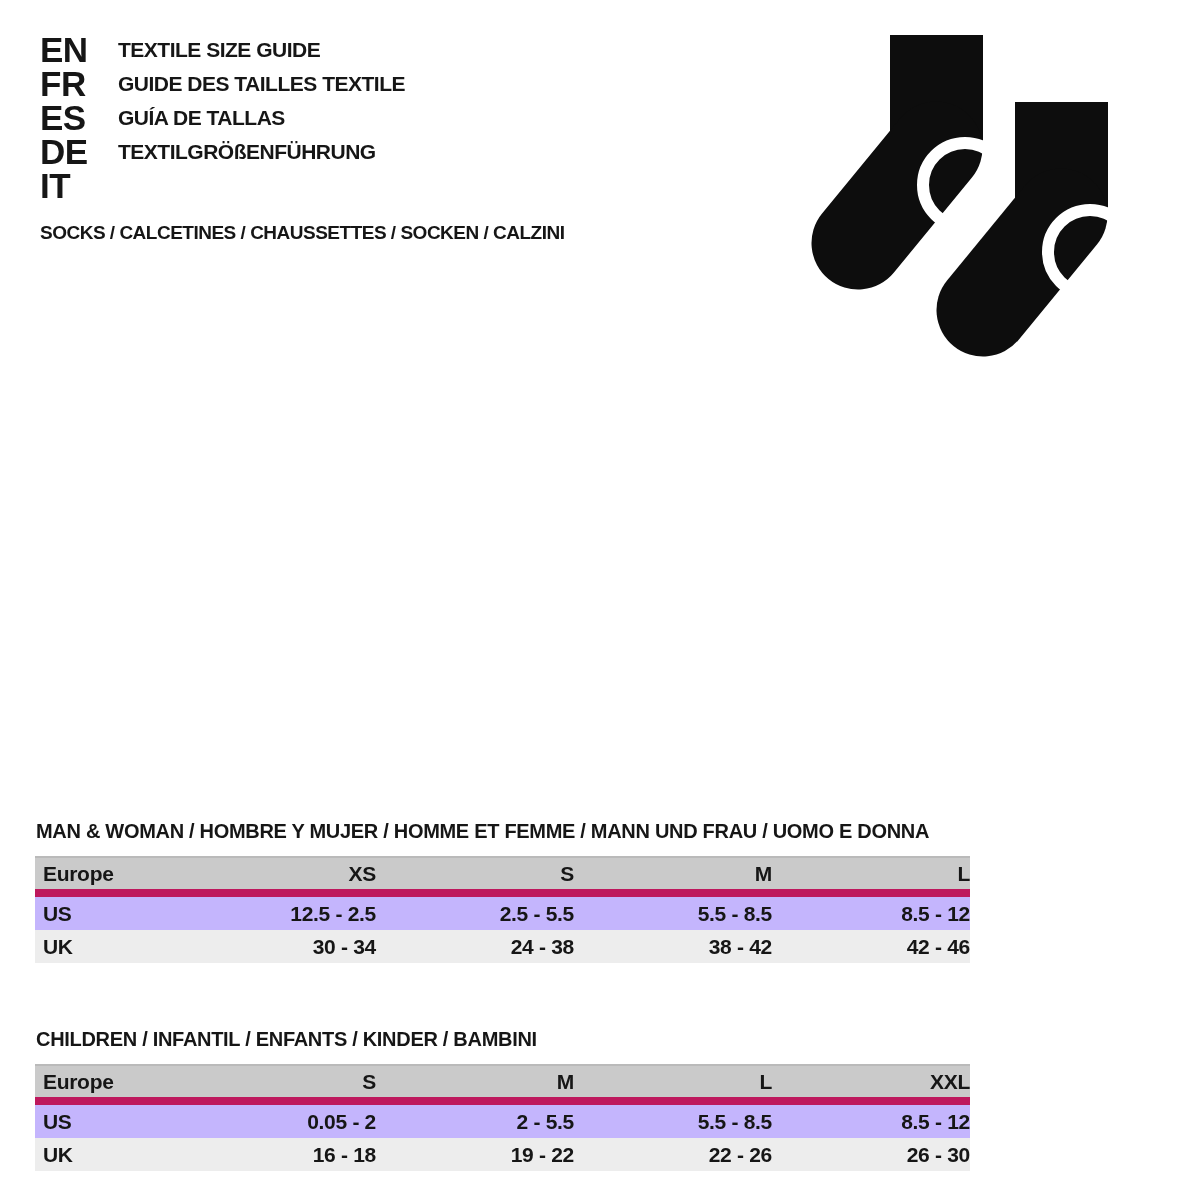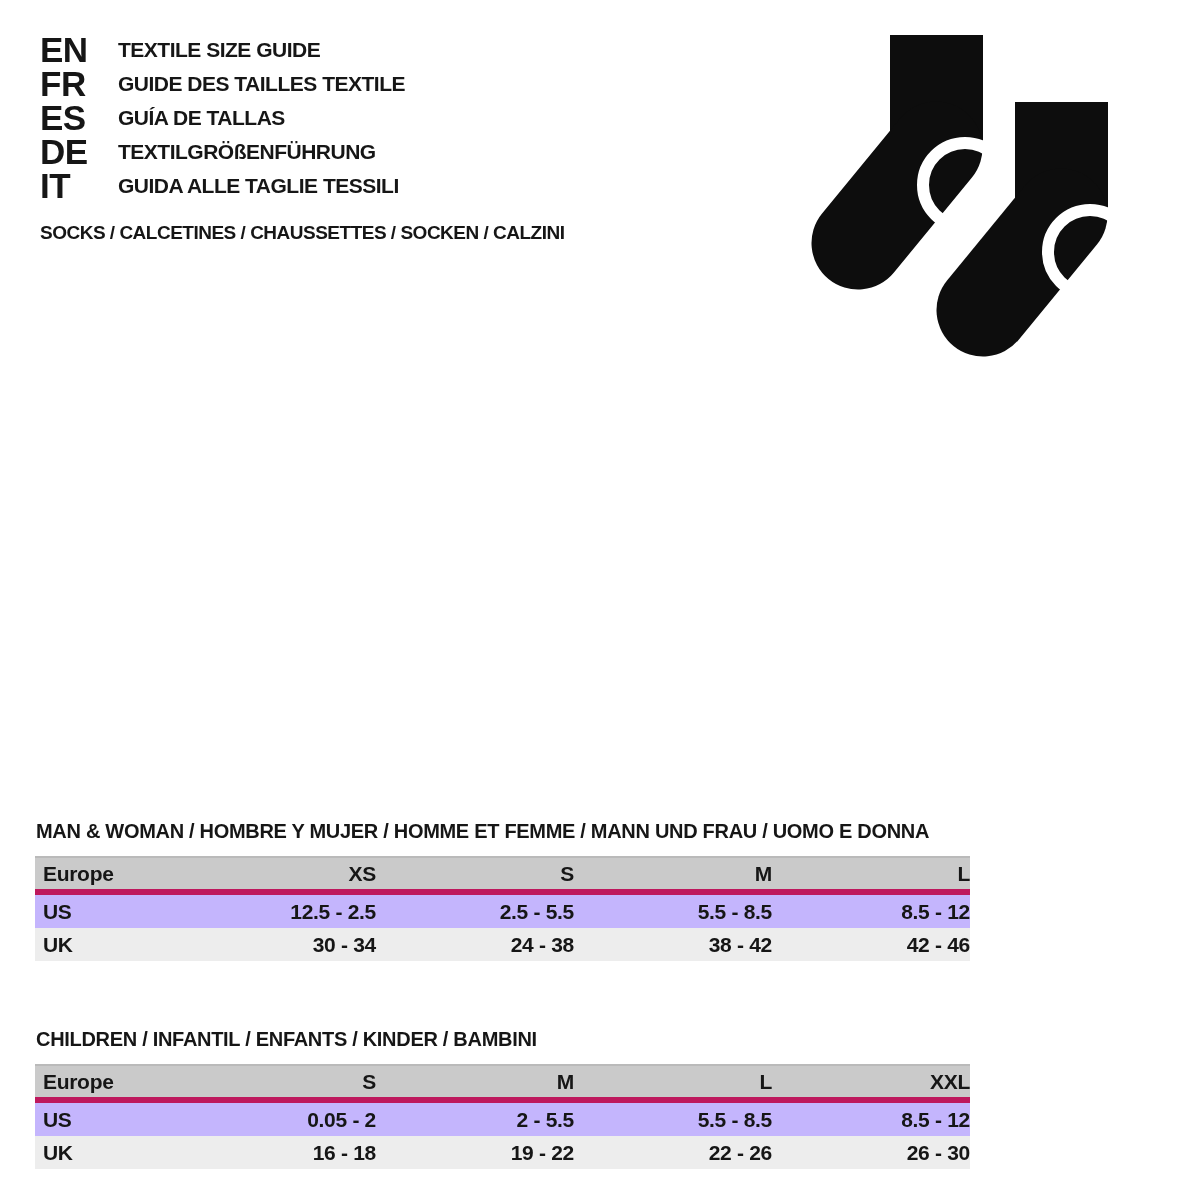--- a/index.html
+++ b/index.html
@@ -29,21 +29,21 @@
   table.size-table th,table.size-table td{
     font-weight:bold;font-size:21px;letter-spacing:-0.3px;
     text-align:right;padding:0;height:33px;vertical-align:middle;
   }
   table.size-table th:first-child,table.size-table td:first-child{
     text-align:left;padding-left:8px;
   }
   table.size-table thead tr{
     background:#cacaca;
     border-top:2px solid #bababa;
-    border-bottom:6px solid #be185d;
+    border-bottom:8px solid #be185d;
     padding-left:36px;
   }
   table.size-table thead th{height:31px;}
   tr.row-us{background:#c4b5fd;}
   tr.row-uk{background:#ededed;border-radius:11px;}
 </style>
 </head>
 <body>
 
 <div class="abs lang-block">
@@ -58,21 +58,20 @@
   <div class="lang-row">
     <span class="lang-code">ES</span>
     <span class="lang-title">GUÍA DE TALLAS</span>
   </div>
   <div class="lang-row">
     <span class="lang-code">DE</span>
     <span class="lang-title">TEXTILGRÖßENFÜHRUNG</span>
   </div>
   <div class="lang-row">
     <span class="lang-code">IT</span>
-    <span class="lang-title">GUIDA ALLE TAGLIE TESSILI</span>
   </div>
 </div>
 
 <div class="abs socks-heading">SOCKS / CALCETINES / CHAUSSETTES / SOCKEN / CALZINI</div>
 
 <svg class="abs socks-icon" viewBox="0 0 330 330" xmlns="http://www.w3.org/2000/svg">
   <g>
     <rect x="80" y="5" width="93" height="115" fill="#0d0d0d"></rect>
     <line x1="126" y1="118" x2="48" y2="213" stroke="#0d0d0d" stroke-width="93" stroke-linecap="round"></line>
     <circle cx="155" cy="155" r="42" fill="none" stroke="#ffffff" stroke-width="12"></circle>

